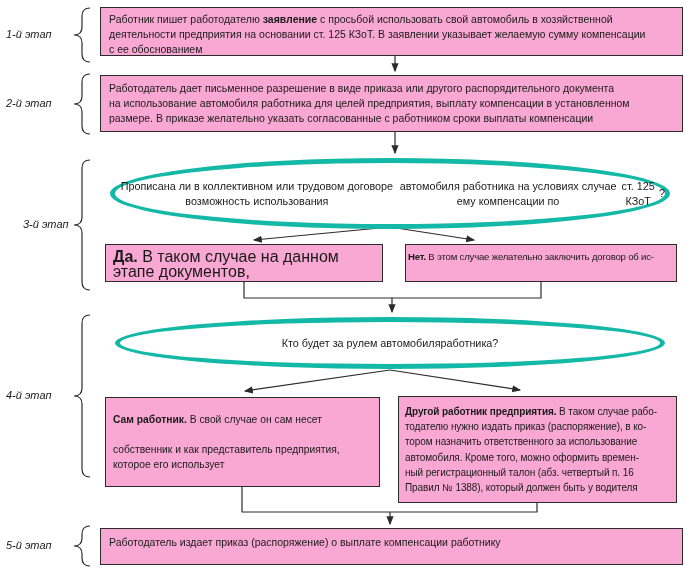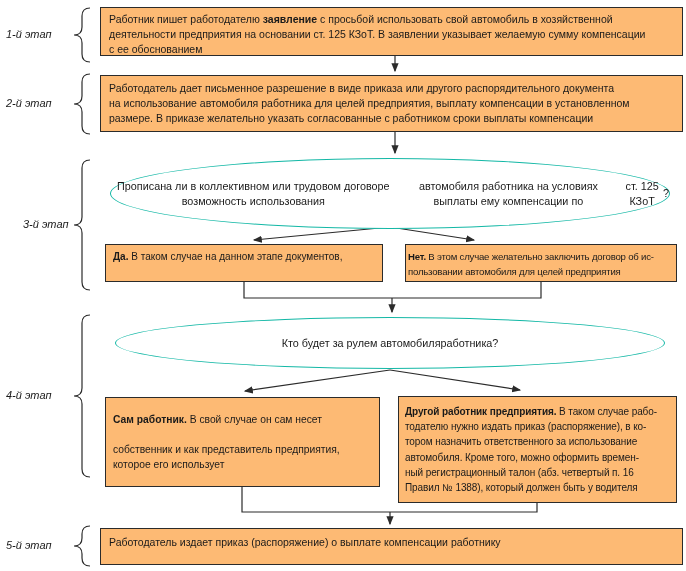--- a/index.html
+++ b/index.html
@@ -6,30 +6,30 @@
   html,body { background:#ffffff; }
   .canvas {
     position:relative; width:686px; height:571px; background:#ffffff;
     font-family:"Liberation Sans", sans-serif; color:#1a1a1a;
   }
   .lines { position:absolute; left:0; top:0; width:686px; height:571px; }
   .stage-label {
     position:absolute; left:6px; width:60px; font-size:11px; color:#1a1a1a;font-style:italic;
   }
   .node {
-    position:absolute; border:1.5px solid #2b2b2b; background:#fdba74;
+    position:absolute; border:1.5px solid #2b2b2b; background:#f9a8d4;
     font-size:10.5px; line-height:15px; padding:4px 7px;
   }
   .ellipse {
-    position:absolute; border:1px solid #14b8a6; border-radius:50%;
+    position:absolute; border:5px solid #14b8a6; border-radius:50%;
     display:flex; align-items:center; justify-content:center;
     text-align:center; font-size:10.8px; line-height:15px; background:#ffffff;
   }
   .vcenter { display:flex; align-items:center; }
-  .fs-yes { font-size:10px; }
+  .fs-yes { font-size:16px; }
   .fs-no  { font-size:9.6px; letter-spacing:-0.2px; line-height:15px; }
   .fs-self { font-size:10.3px; }
   .fs-other { font-size:10px; letter-spacing:-0.1px; line-height:15.2px; }
   .b { font-weight:bold; }
   .i { }
 </style>
 </head>
 <body>
 
 <div class="canvas">
@@ -71,27 +71,27 @@
   <div class="stage-label" style="top:389px;">4-й этап</div>
   <div class="stage-label" style="top:539px;">5-й этап</div>
 
   <div class="node" style="left:100px; top:7px; width:583px; height:49px; padding-left:8px;"><span>Работник пишет работодателю </span><span class="b">заявление</span><span> с просьбой использовать свой автомобиль в хозяйственной</span><br><span>деятельности предприятия на основании </span><span class="i">ст. 125 КЗоТ</span><span>. В заявлении указывает желаемую сумму компенсации</span><br><span>с ее обоснованием</span></div>
 
   <div class="node" style="left:100px; top:75px; width:583px; height:57px; padding-left:8px; padding-top:5px;"><span>Работодатель дает письменное разрешение в виде приказа или другого распорядительного документа</span><br><span>на использование автомобиля работника для целей предприятия, выплату компенсации в установленном</span><br><span>размере. В приказе желательно указать согласованные с работником сроки выплаты компенсации</span></div>
 
   <div class="ellipse" style="left:110px; top:158px; width:560px; height:71px;">
       <span>Прописана ли в коллективном или трудовом договоре возможность использования</span>
       <br>
-      <span>автомобиля работника на условиях выплаты ему компенсации по </span>
+      <span>автомобиля работника на условиях случае ему компенсации по </span>
       <span class="i">ст. 125 КЗоТ</span>
       <span>?</span>
     </div>
 
   <div class="node fs-yes" style="left:105px; top:244px; width:278px; height:38px;"><span class="b">Да.</span><span> В таком случае на данном этапе документов,</span><br></div>
-  <div class="node fs-no" style="left:405px; top:244px; width:272px; height:38px; padding-left:2px; padding-right:4px;"><span class="b">Нет.</span><span> В этом случае желательно заключить договор об ис-</span><br><span>пользовании автомобиля для целей предприятия</span></div>
+  <div class="node fs-no" style="left:405px; top:244px; width:272px; height:38px; padding-left:2px; padding-right:4px;"><span class="b">Нет.</span><span> В этом случае желательно заключить договор об ис-</span><br></div>
 
   <div class="ellipse" style="left:115px; top:317px; width:550px; height:52px;">
       <span>Кто будет за рулем автомобиля</span>
       <br>
       <span>работника?</span>
     </div>
 
   <div class="node fs-self vcenter" style="left:105px; top:397px; width:275px; height:90px;">
     <div><span class="b">Сам работник.</span><span> В свой случае он сам несет</span><br><br><span>собственник и как представитель предприятия,</span><br><span>которое его использует</span></div>
   </div>

